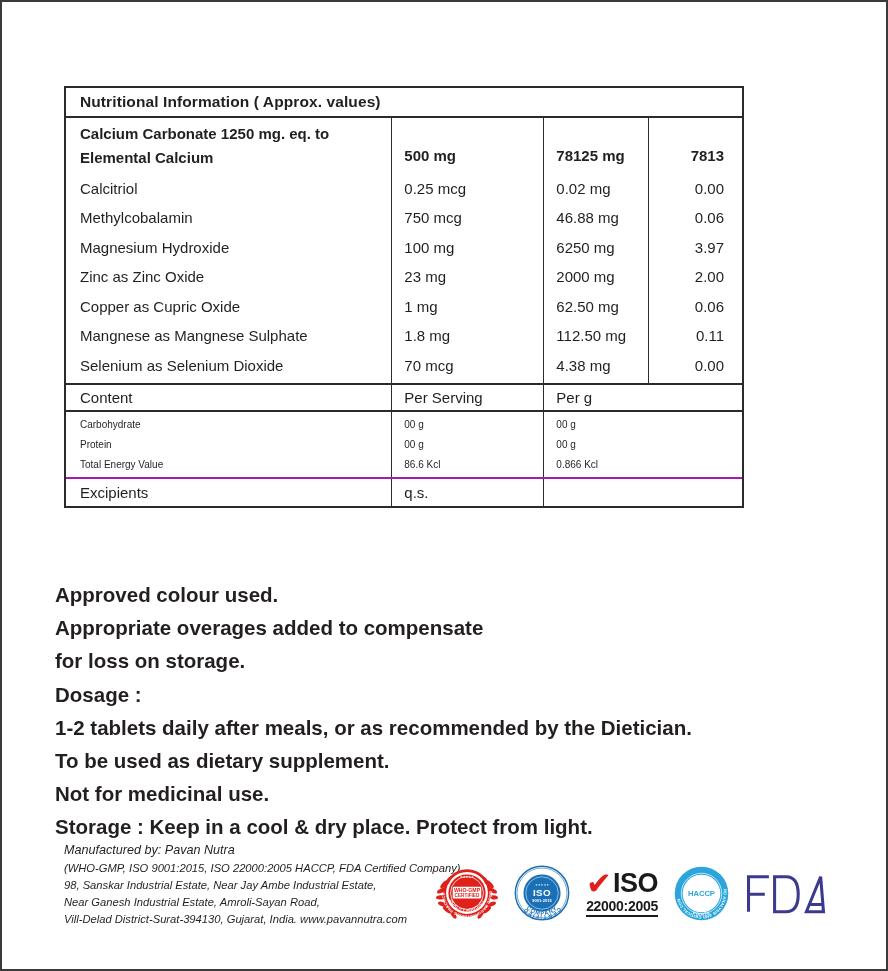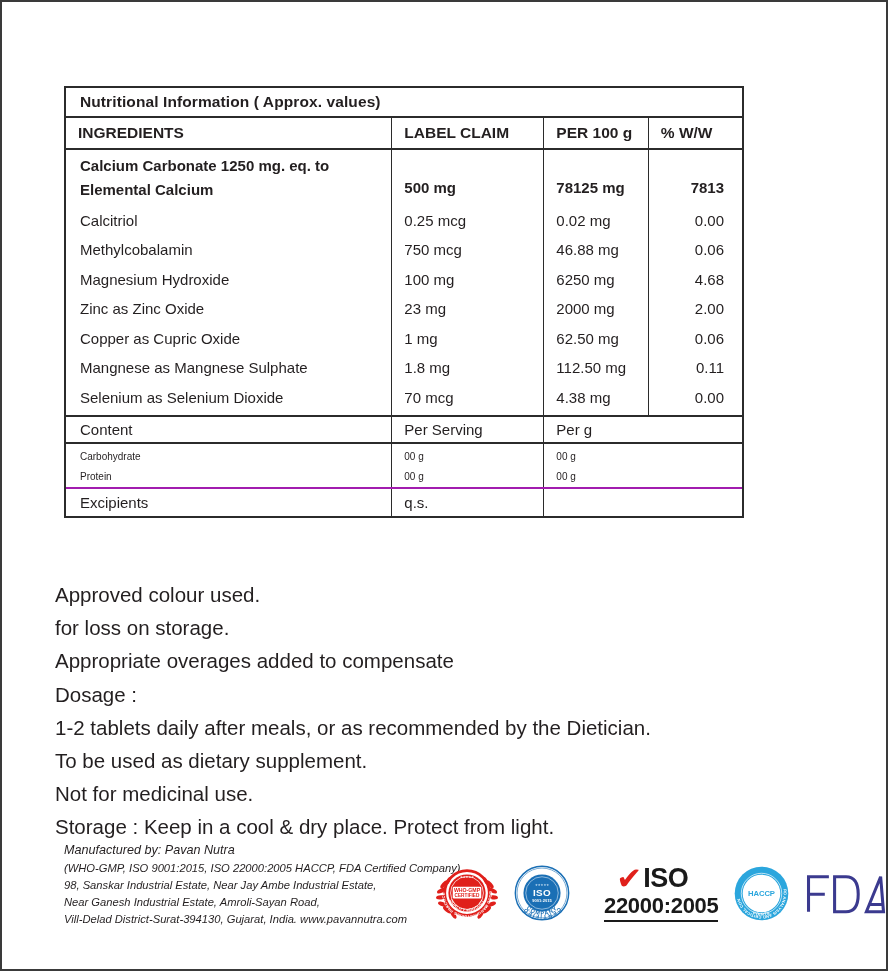--- a/index.html
+++ b/index.html
@@ -83,20 +83,21 @@
   .c1 { width: 328px; }
   .c2 { width: 153px; }
   .c3 { width: 105px; }
   .c4 { width: 94px; }
 
   
   .instructions {
     position: absolute;
     left: 53px; top: 576px;
     width: 800px;
+    font-weight: bold;
   }
   .instructions div {
     font-size: 20.5px;
     line-height: 33.2px;
     color: #231f20;
     white-space: pre;
   }
 
   
   .footer {
@@ -127,23 +128,23 @@
   .iso22 .top { display: flex; align-items: center; gap: 1px; }
   .iso22 .check {
     font-size: 31px; color: #e0201b; font-weight: bold;
     line-height: 26px; font-family: "DejaVu Sans", sans-serif;
   }
   .iso22 .isotxt {
     font-size: 27px; font-weight: bold; color: #1a1a1a;
     letter-spacing: -0.5px; line-height: 27px;
   }
   .iso22 .num {
-    font-size: 22px; font-weight: bold; color: #1a1a1a;
+    font-size: 14px; font-weight: bold; color: #1a1a1a;
     border-bottom: 2.5px solid #1a1a1a;
-    padding-bottom: 1px; margin-top: 1px; letter-spacing: -0.3px; margin-left: 18px;
+    padding-bottom: 1px; margin-top: 1px; letter-spacing: -0.3px;
   }
   
   .haccp { width: 57px; height: 57px; }
   
   .fda { width: 82px; height: 44px; }
 </style>
 </head>
 <body>
 
 <div class="page">
@@ -152,26 +153,20 @@
     <table>
       <colgroup>
         <col class="c1">
           <col class="c2">
           <col class="c3">
           <col class="c4">
       </colgroup>
       <tbody>
         <tr class="title-row">
           <td colspan="4">Nutritional Information   ( Approx. values)</td>
-        </tr>
-        <tr class="head-row">
-          <td>INGREDIENTS</td>
-          <td>LABEL CLAIM</td>
-          <td>PER 100 g</td>
-          <td>%  W/W</td>
         </tr>
 
         <tr class="ing-row first">
           <td class="ing-name">
             <span>Calcium Carbonate 1250 mg. eq. to</span><br>
             <span>Elemental Calcium</span>
           </td>
           <td>
             <span style="display:block;visibility:hidden">&nbsp;</span>
             <span>500 mg</span>
@@ -195,21 +190,21 @@
         <tr class="ing-row">
           <td>Methylcobalamin</td>
           <td>750 mcg</td>
           <td>46.88 mg</td>
           <td class="num">0.06</td>
         </tr>
         <tr class="ing-row">
           <td>Magnesium Hydroxide</td>
           <td>100 mg</td>
           <td>6250 mg</td>
-          <td class="num">4.68</td>
+          <td class="num">3.97</td>
         </tr>
         <tr class="ing-row">
           <td>Zinc as Zinc Oxide</td>
           <td>23 mg</td>
           <td>2000 mg</td>
           <td class="num">2.00</td>
         </tr>
         <tr class="ing-row">
           <td>Copper as Cupric Oxide</td>
           <td>1 mg</td>
@@ -238,34 +233,39 @@
         <tr class="cnt-row firstc">
           <td>Carbohydrate</td>
           <td>00 g</td>
           <td colspan="2">00 g</td>
         </tr>
         <tr class="cnt-row">
           <td>Protein</td>
           <td>00 g</td>
           <td colspan="2">00 g</td>
         </tr>
+        <tr class="cnt-row lastc">
+          <td>Total Energy Value</td>
+          <td>86.6 Kcl</td>
+          <td colspan="2">0.866 Kcl</td>
+        </tr>
 
         <tr class="exc-row">
           <td>Excipients</td>
           <td>q.s.</td>
           <td colspan="2"></td>
         </tr>
       </tbody>
     </table>
   </div>
 
   <div class="instructions">
     <div>Approved colour used.</div>
+    <div>Appropriate overages added to compensate</div>
     <div>for loss on storage.</div>
-    <div>Appropriate overages added to compensate</div>
     <div>Dosage :</div>
     <div>1-2 tablets daily after meals, or as recommended by the Dietician.</div>
     <div>To be used as dietary supplement.</div>
     <div>Not for medicinal use.</div>
     <div>Storage : Keep in a cool &amp; dry place. Protect from light.</div>
   </div>
 
   <div class="footer">
 
     <div class="mfg">

